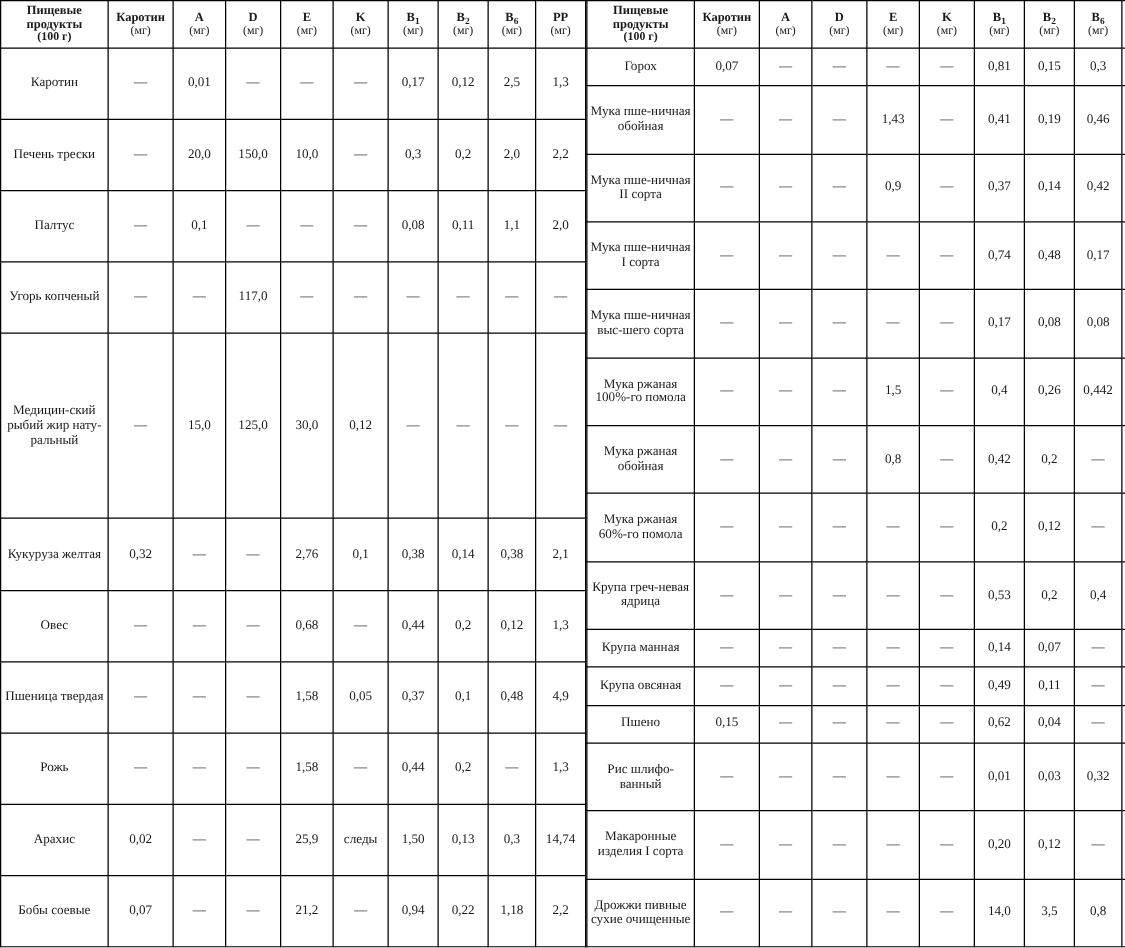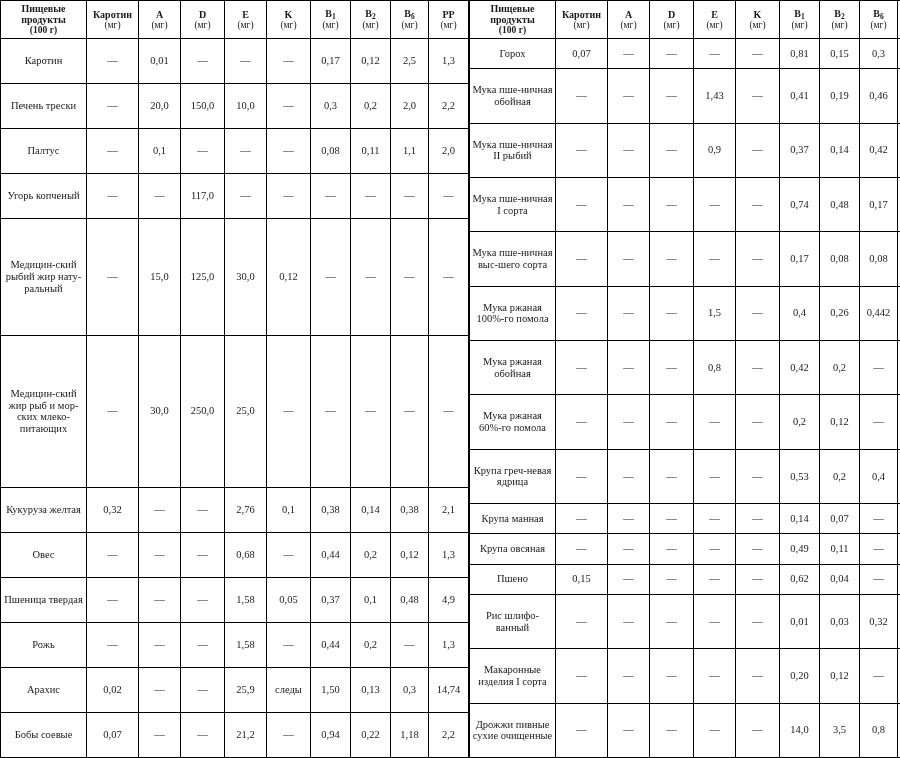--- a/index.html
+++ b/index.html
@@ -181,32 +181,20 @@
           <td>15,0</td>
           <td>125,0</td>
           <td>30,0</td>
           <td>0,12</td>
           <td>—</td>
           <td>—</td>
           <td>—</td>
           <td>—</td>
         </tr>
         <tr>
-          <td class="prod">Медицин-ский жир рыб и мор-ских млеко-питающих</td>
-          <td>—</td>
-          <td>30,0</td>
-          <td>250,0</td>
-          <td>25,0</td>
-          <td>—</td>
-          <td>—</td>
-          <td>—</td>
-          <td>—</td>
-          <td>—</td>
-        </tr>
-        <tr>
           <td class="prod">Кукуруза желтая</td>
           <td>0,32</td>
           <td>—</td>
           <td>—</td>
           <td>2,76</td>
           <td>0,1</td>
           <td>0,38</td>
           <td>0,14</td>
           <td>0,38</td>
           <td>2,1</td>
@@ -350,21 +338,21 @@
           <td>—</td>
           <td>—</td>
           <td>1,43</td>
           <td>—</td>
           <td>0,41</td>
           <td>0,19</td>
           <td>0,46</td>
           <td>4,5</td>
         </tr>
         <tr>
-          <td class="prod">Мука пше-ничная II рыбий</td>
+          <td class="prod">Мука пше-ничная II сорта</td>
           <td>—</td>
           <td>—</td>
           <td>—</td>
           <td>0,9</td>
           <td>—</td>
           <td>0,37</td>
           <td>0,14</td>
           <td>0,42</td>
           <td>2,87</td>
         </tr>

